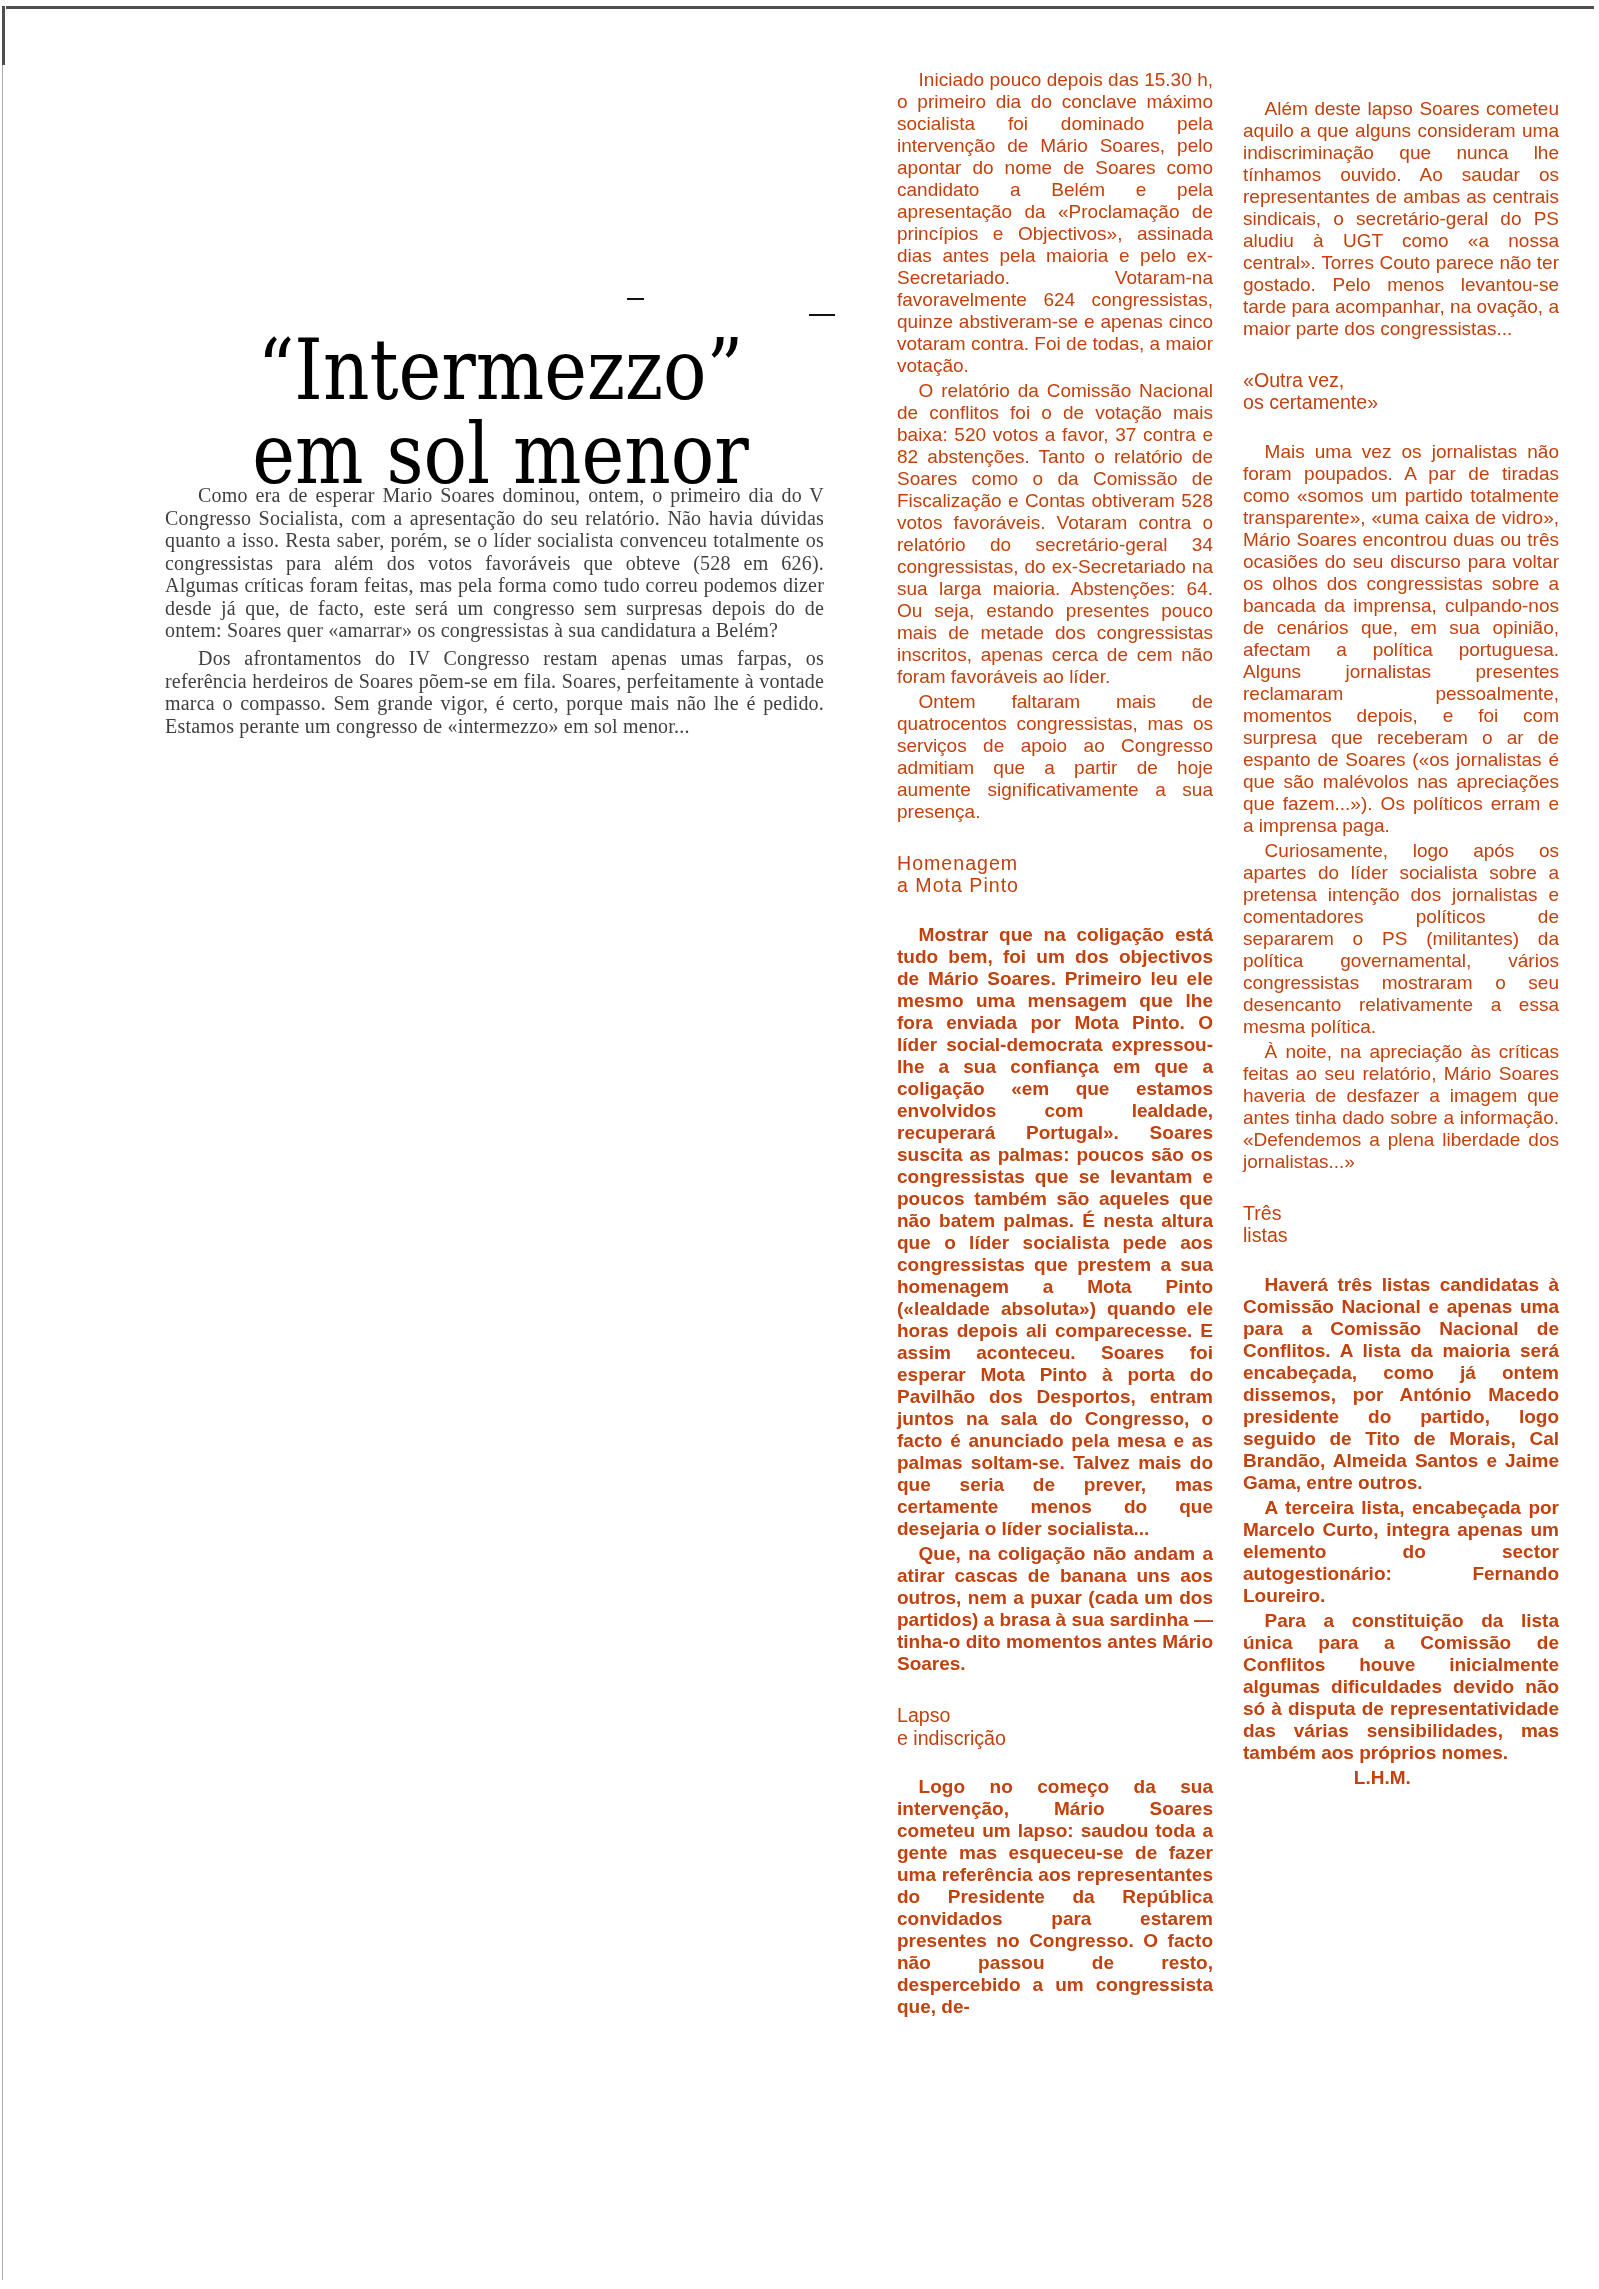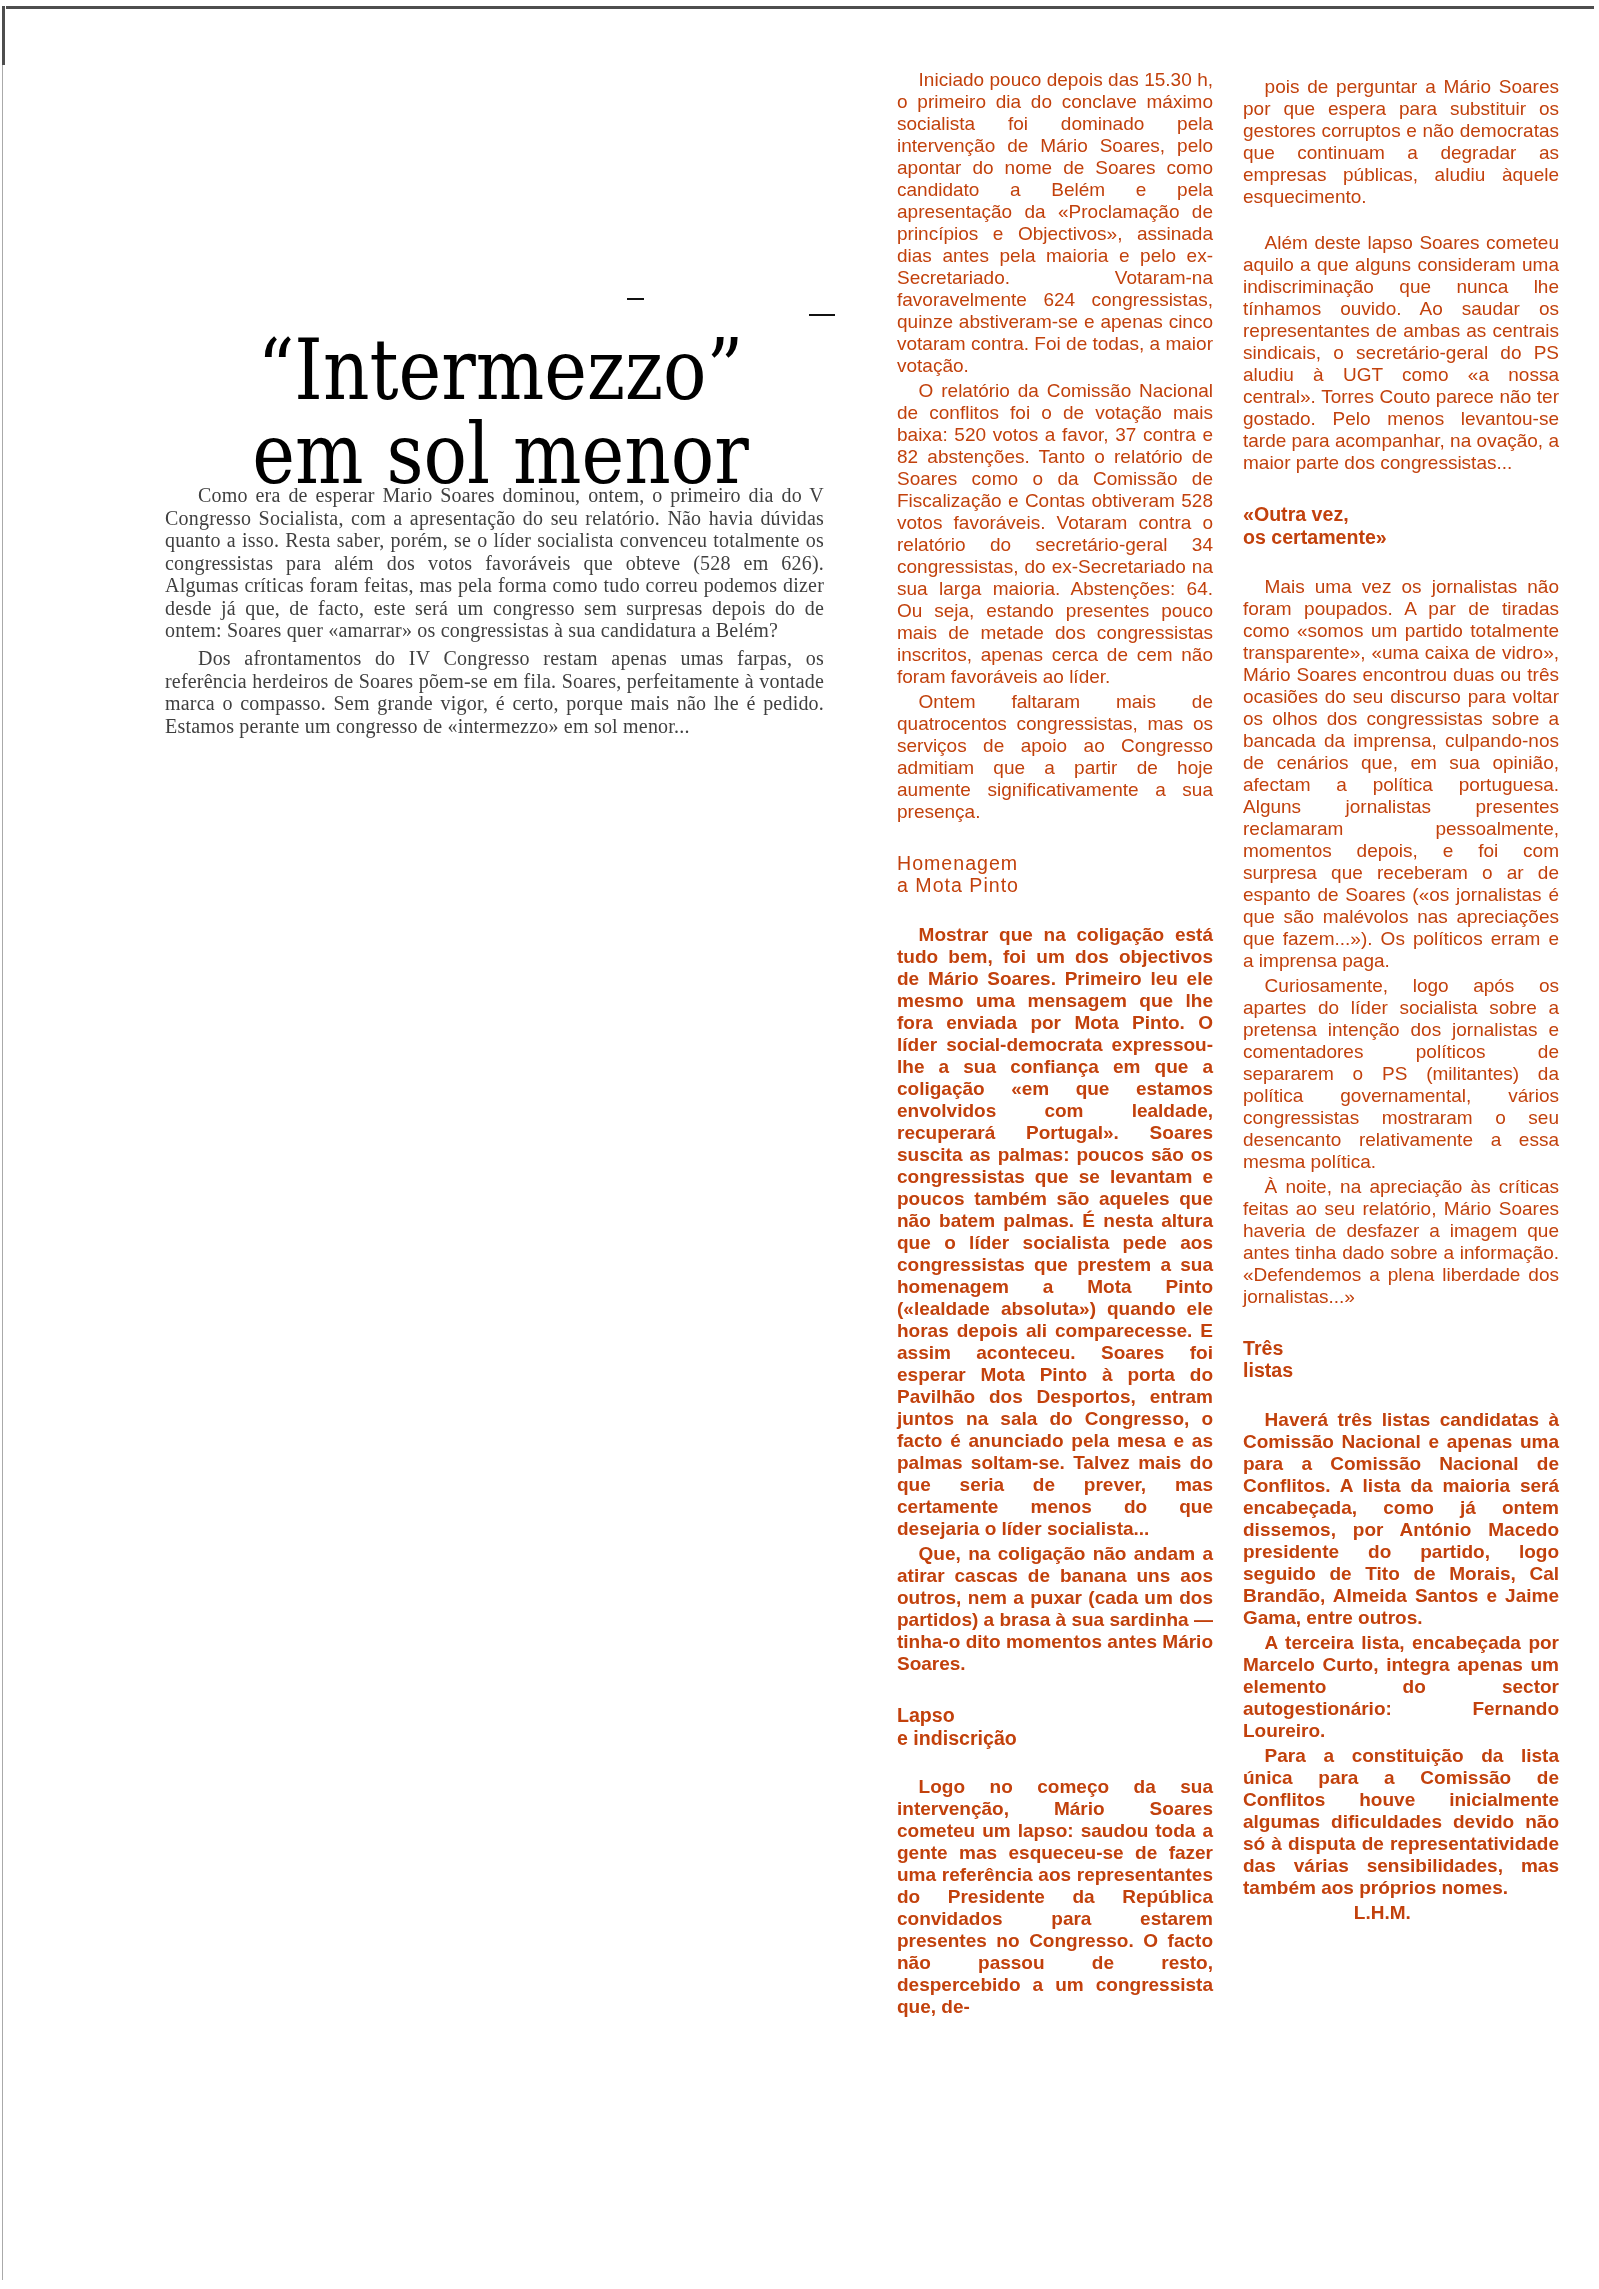--- a/index.html
+++ b/index.html
@@ -12,21 +12,21 @@
   .title.l1 { top: 323px; font-size: 84px; line-height: 94px; }
   .title.l2 { top: 412px; font-size: 84px; line-height: 84px; }
   .intro { position: absolute; left: 165px; top: 484px; width: 659px; font-family: Liberation Serif, serif; font-size: 20px; line-height: 22.5px; text-align: justify; color: #404040; letter-spacing: 0.2px; }
   .intro p { margin: 0 0 5.9px 0; text-indent: 33px; }
   .col { position: absolute; font-family: "Liberation Sans", sans-serif; font-size: 19px; line-height: 22px; text-align: justify; color: #c2410c; hyphens: manual; }
   .col p { margin: 0 0 2.9px 0; text-indent: 21.6px; }
   .col.mid { left: 897px; top: 69px; width: 316px; }
   .col.right { left: 1243px; top: 76px; width: 316px; }
   .col .subhead { font-family: "Liberation Sans", sans-serif; font-size: 19.6px; line-height: 22.5px; margin: 29px 0 27.4px 0; text-indent: 0; text-align: left; }
   .col .subhead.light { font-weight: normal; letter-spacing: 1px; }
-  .col .subhead.bold { font-weight: bold; }
+  .col .subhead.bold { font-weight: normal; }
   .col .bolder { font-weight: bold; }
   .col .gap { height: 21.6px; }
   .signature { text-align: center; font-weight: bold; margin-top: 33px; padding-right: 59px; text-indent: 0; }
 </style>
 </head>
 <body>
 
 <div class="page-border-top"></div>
 <div class="page-border-left"></div>
 <div class="page-border-left2"></div>
@@ -57,21 +57,20 @@
 
   <div class="subhead bold">
     <div>Lapso</div>
     <div>e indiscrição</div>
   </div>
 
   <p class="bolder">Logo no começo da sua intervenção, Mário Soares cometeu um lapso: saudou toda a gente mas esqueceu-se de fazer uma referência aos representantes do Presidente da República convidados para estarem presentes no Congresso. O facto não passou de resto, despercebido a um congressista que, de-</p>
 </div>
 
 <div class="col right">
-  <p>pois de perguntar a Mário Soares por que espera para substituir os gestores corruptos e não democratas que continuam a degradar as empresas públicas, aludiu àquele esquecimento.</p>
   <div class="gap"></div>
   <p>Além deste lapso Soares cometeu aquilo a que alguns consideram uma indiscriminação que nunca lhe tínhamos ouvido. Ao saudar os representantes de ambas as centrais sindicais, o secretário-geral do PS aludiu à UGT como «a nossa central». Torres Couto parece não ter gostado. Pelo menos levantou-se tarde para acompanhar, na ovação, a maior parte dos congressistas...</p>
 
   <div class="subhead bold">
     <div>«Outra vez,</div>
     <div>os certamente»</div>
   </div>
 
   <p>Mais uma vez os jornalistas não foram poupados. A par de tiradas como «somos um partido totalmente transparente», «uma caixa de vidro», Mário Soares encontrou duas ou três ocasiões do seu discurso para voltar os olhos dos congressistas sobre a bancada da imprensa, culpando-nos de cenários que, em sua opinião, afectam a política portuguesa. Alguns jornalistas presentes reclamaram pessoalmente, momentos depois, e foi com surpresa que receberam o ar de espanto de Soares («os jornalistas é que são malévolos nas apreciações que fazem...»). Os políticos erram e a imprensa paga.</p>
   <p>Curiosamente, logo após os apartes do líder socialista sobre a pretensa intenção dos jornalistas e comentadores políticos de separarem o PS (militantes) da política governamental, vários congressistas mostraram o seu desencanto relativamente a essa mesma política.</p>

